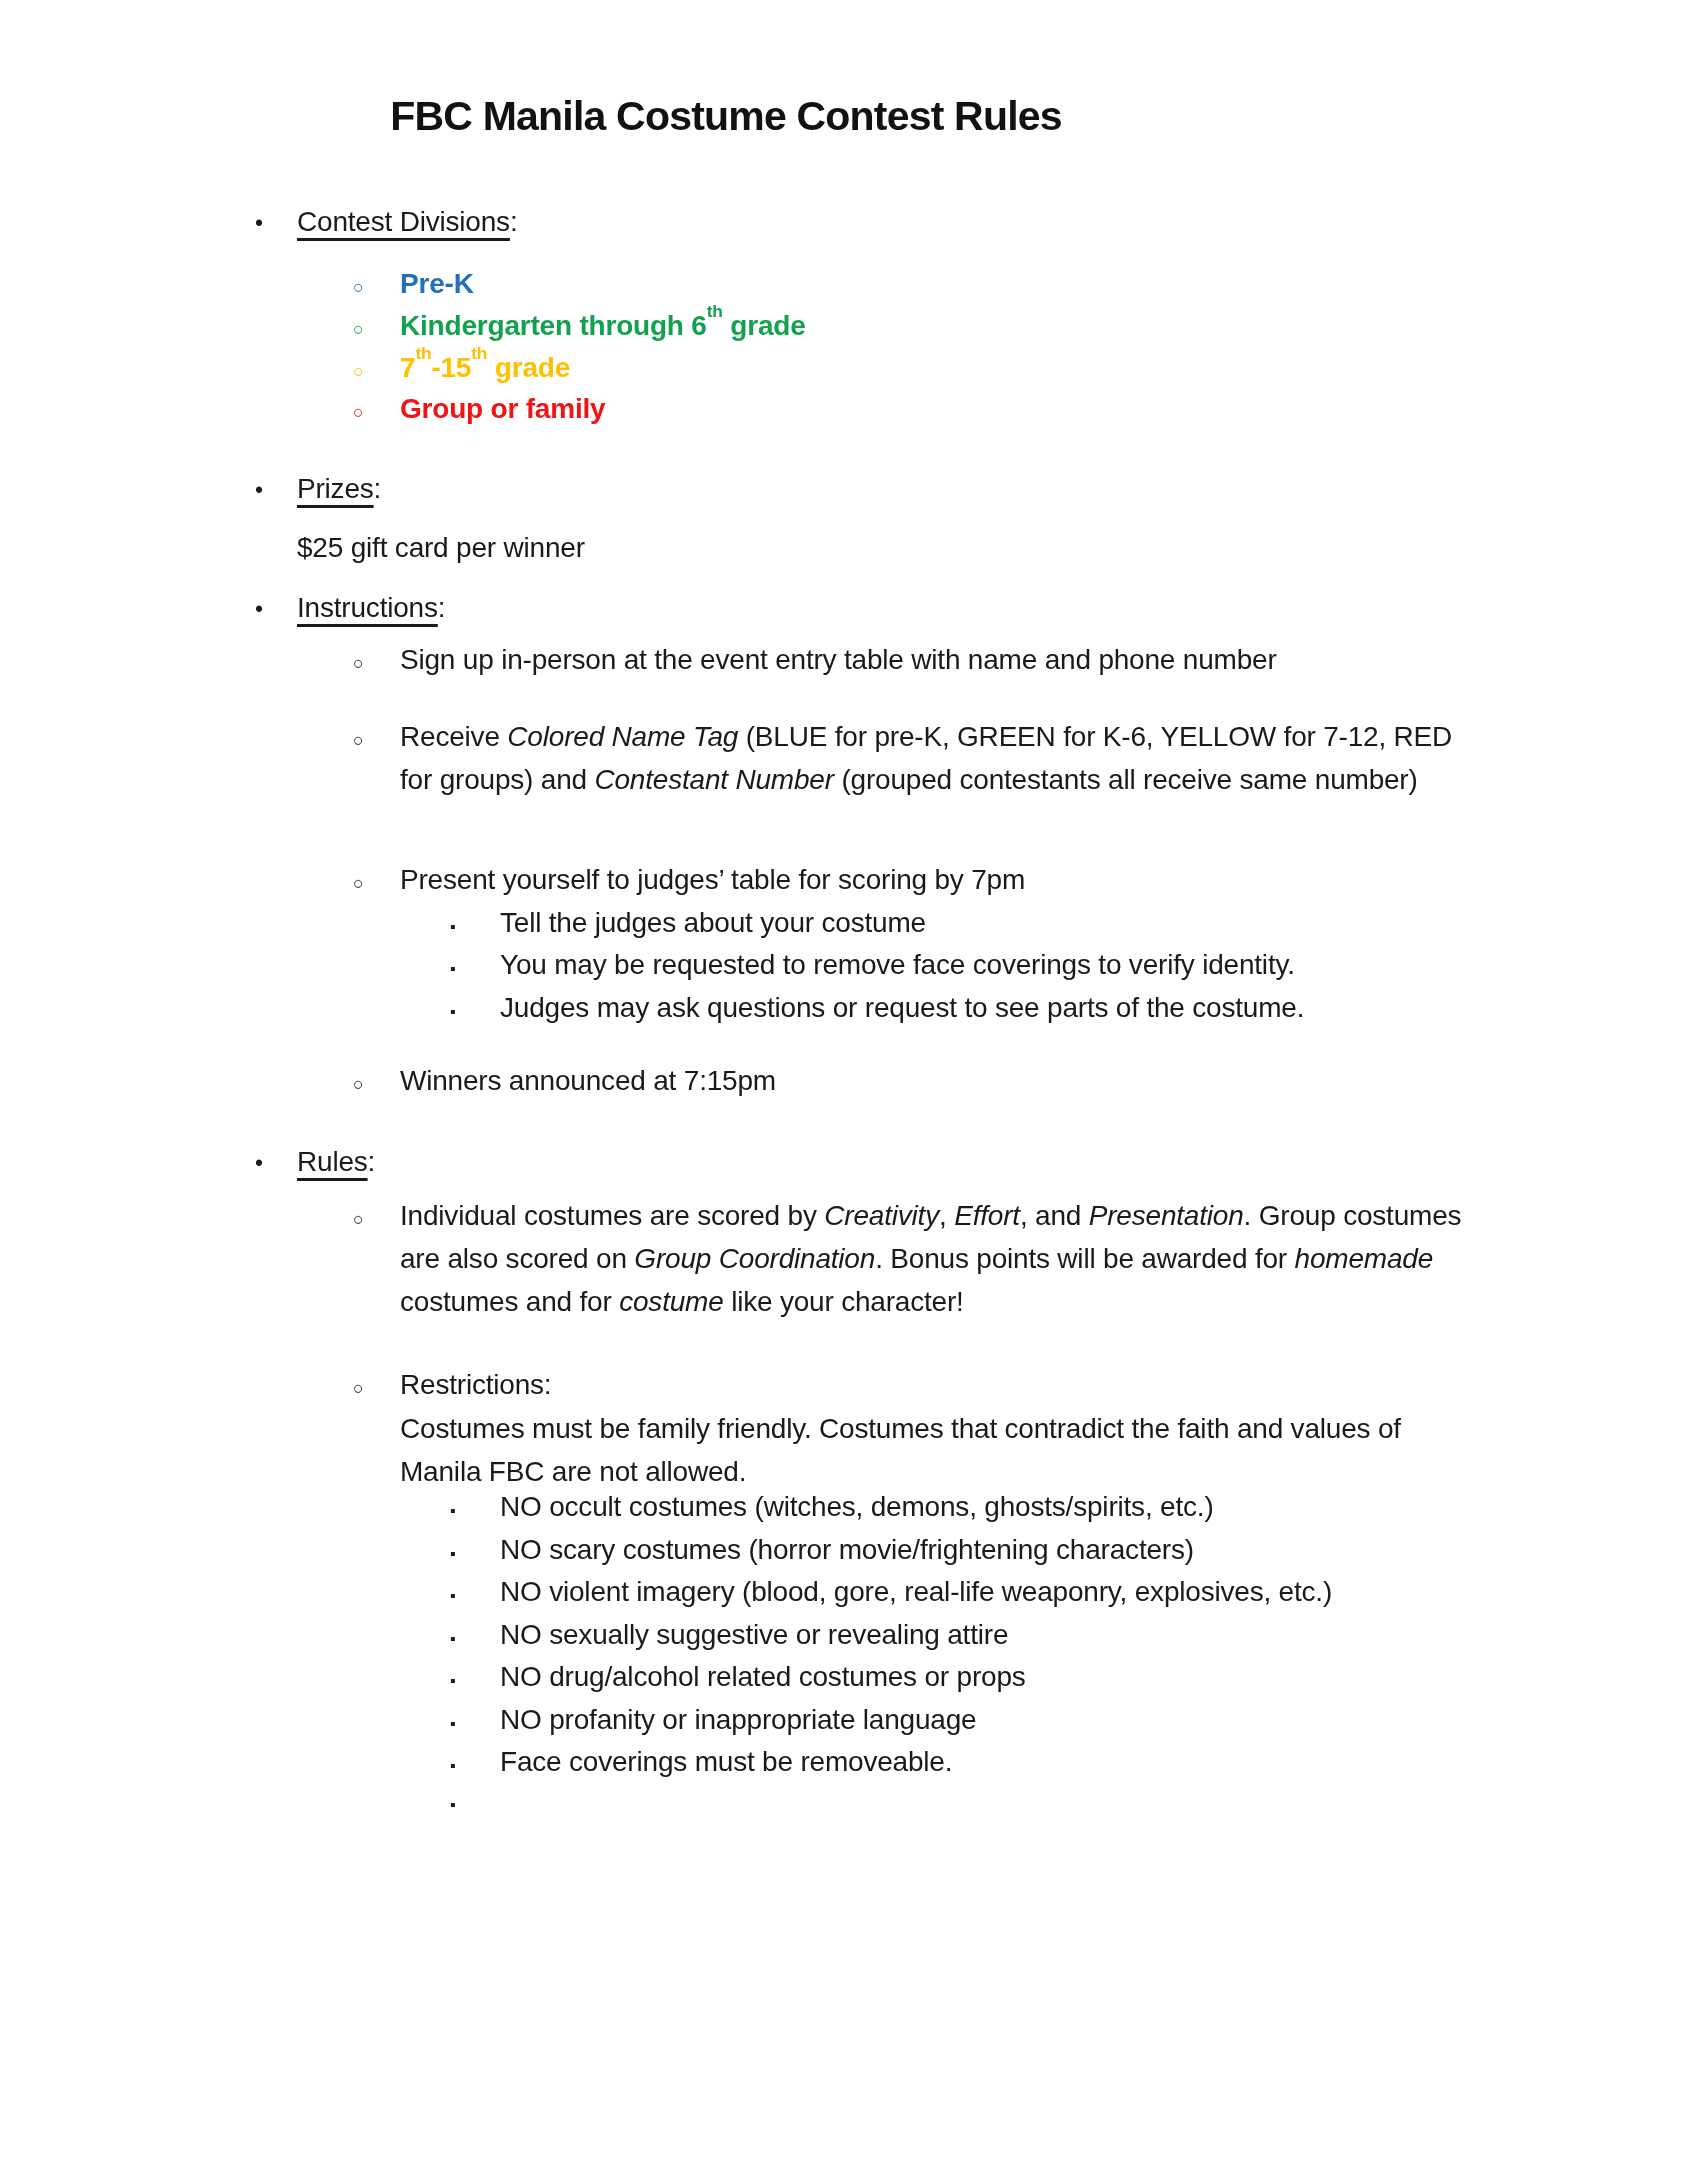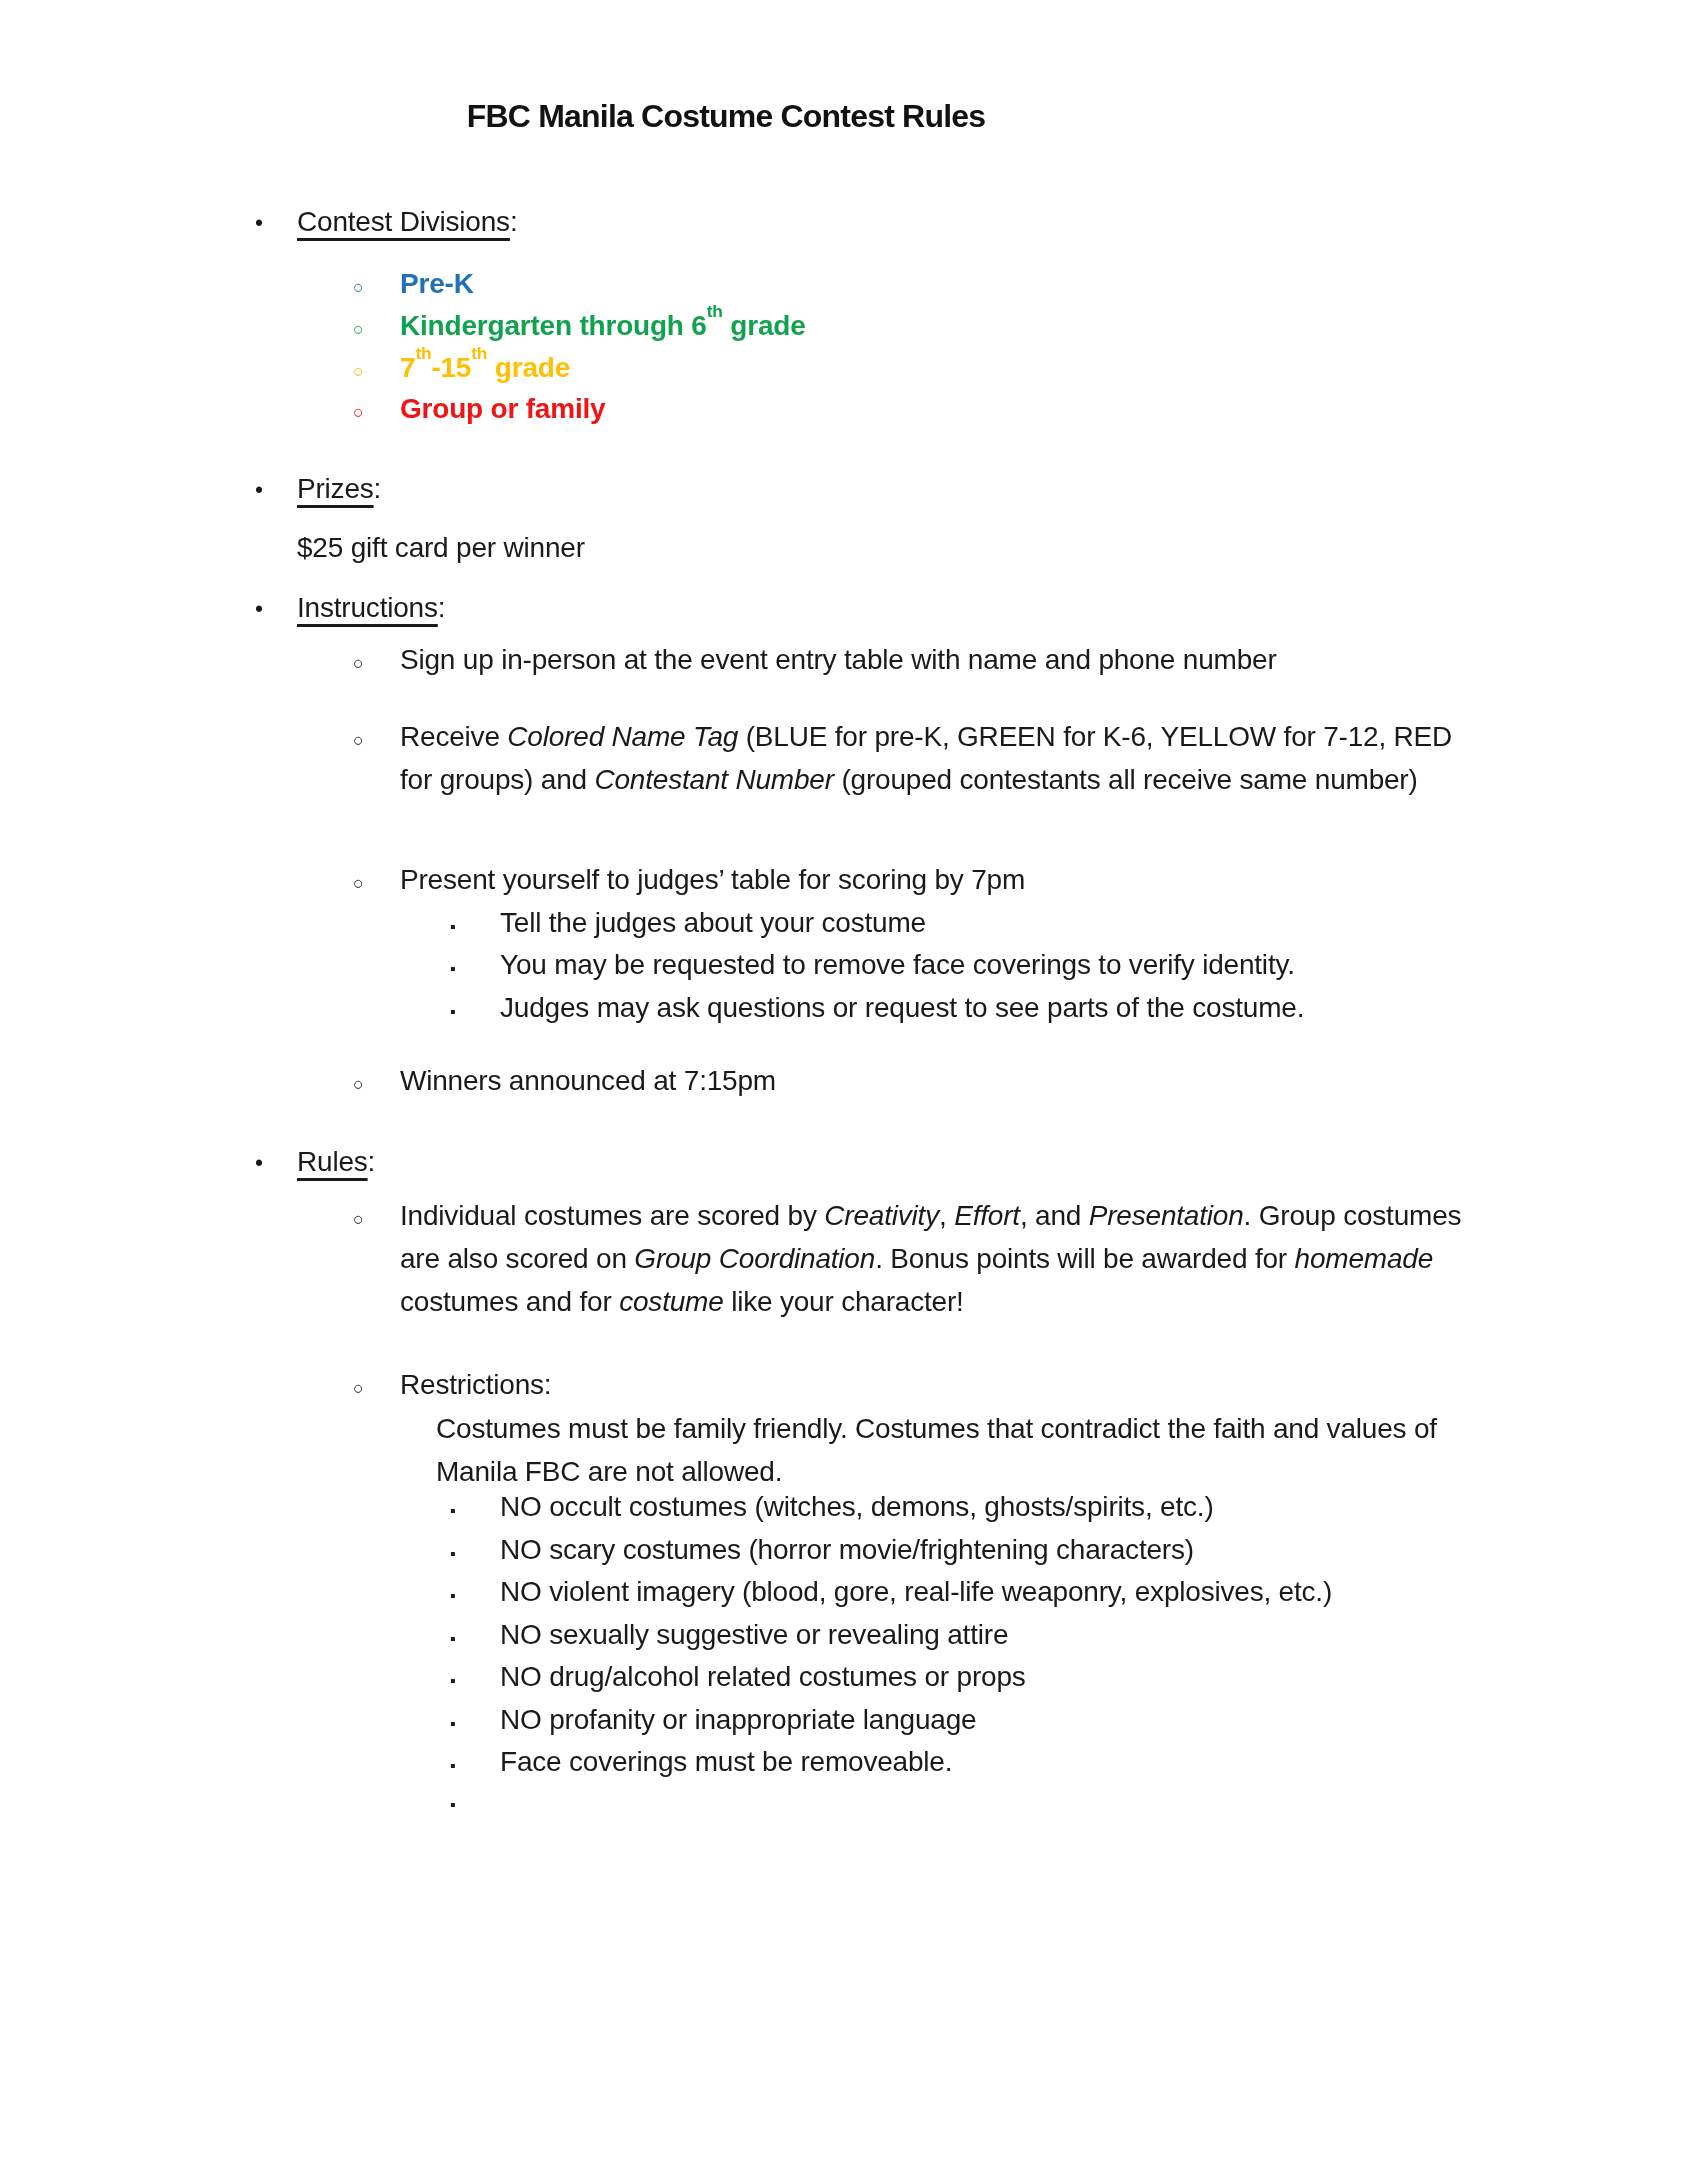--- a/index.html
+++ b/index.html
@@ -9,27 +9,27 @@
     margin:0 auto;
     background:#ffffff;
     font-family:"Liberation Sans","DejaVu Sans",sans-serif;
     font-size:28px;
     color:#1a1a1a;
     letter-spacing:-0.2px;
     overflow:hidden;
   }
   .title{
     position:absolute;top:92px;left:0;width:1452px;
-    text-align:center;font-weight:700;font-size:32px;
+    text-align:center;font-weight:700;font-size:41px;
     letter-spacing:-0.8px;color:#121212;line-height:48px;
   }
   .block{position:absolute;display:flex;align-items:baseline;line-height:42px;}
   .marker{flex:0 0 auto;display:inline-block;}
   .l1{left:255px;}  .l2{left:353px;}  .l3{left:450px;}
-  .t1{left:297px;}  .t2{left:400px;margin-left:36px;}
+  .t1{left:297px;}  .t2{left:400px;}
   .l1 > .marker{width:42px;font-size:23px;}
   .l2 > .marker{width:47px;font-size:18px;}
   .l3 > .marker{width:50px;font-size:16px;}
   .text{display:block;}
   .wide{width:1079px;}
   .u{text-decoration:underline;text-underline-offset:7px;text-decoration-thickness:2.5px;}
   .bold{font-weight:700;}
   i{font-style:italic;}
   sup{font-size:0.62em;position:relative;top:-0.45em;line-height:0;margin-top:11px;}
 

